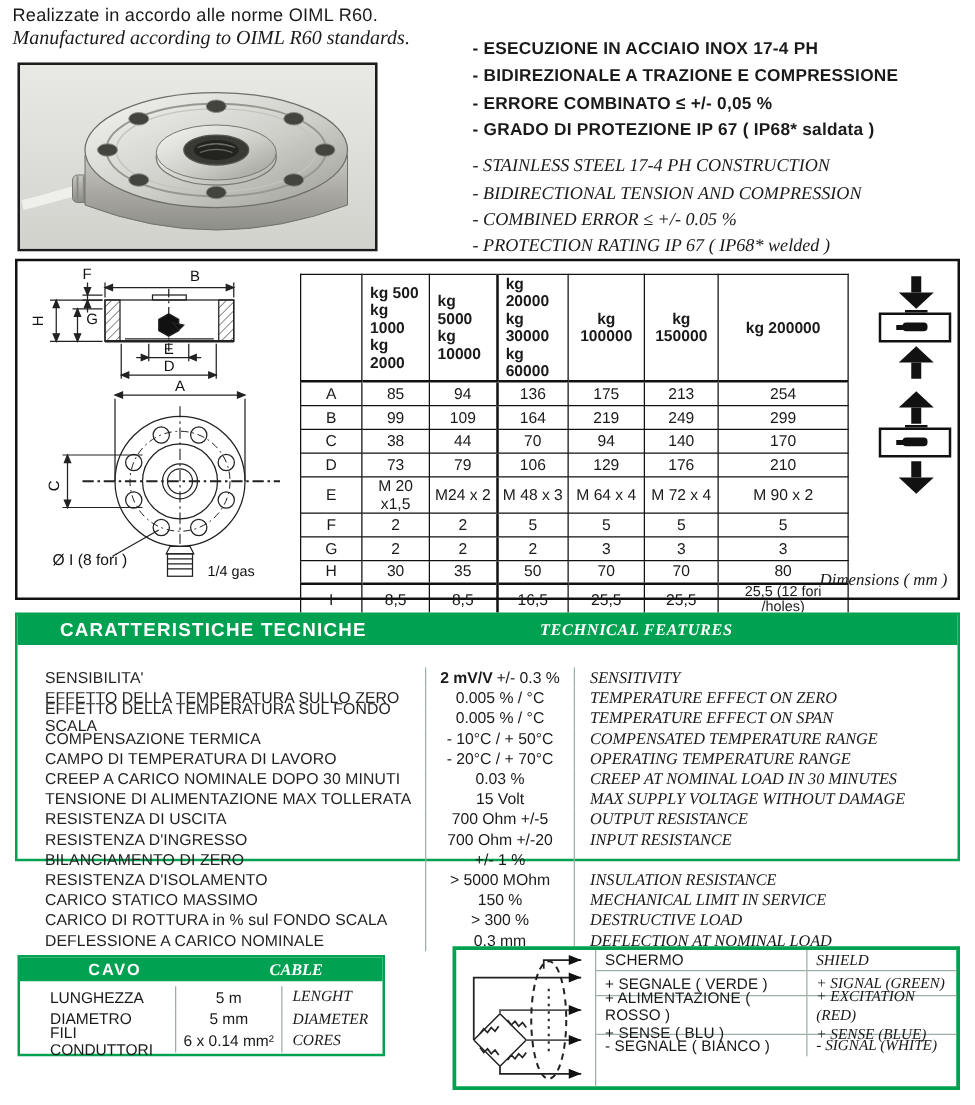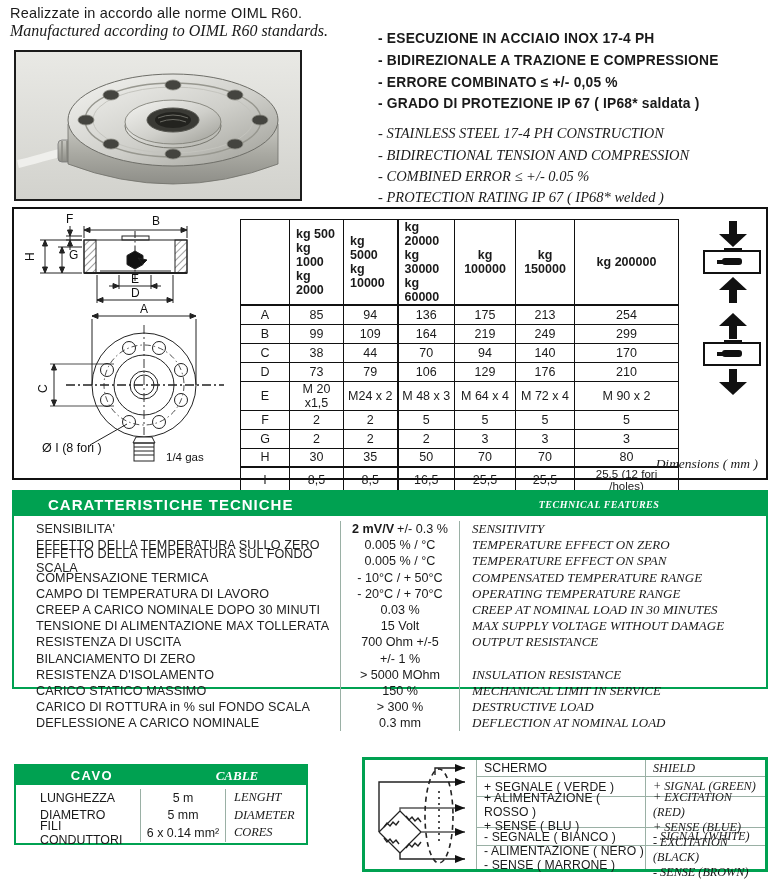--- a/index.html
+++ b/index.html
@@ -35,23 +35,23 @@
   .dimtable tr.row-w td { height:24px; }
   .wlab1 { font-size:10px; line-height:11px; }
   .wlab2 { font-size:10px; line-height:11px; font-family:"Liberation Serif", serif; font-style:italic; }
   .dimnote { position:absolute; right:8px; bottom:6px; font-family:"Liberation Serif", serif;
              font-style:italic; font-size:13.5px; }
 
   
   .specbox { left:12px; top:490px; width:756px; height:199px; border:2px solid var(--green); background:#fff; }
   .spechdr { display:flex; align-items:center; height:24px; background:var(--green); color:#fff; }
   .spechdr .t-it { flex:1.15; padding-left:34px; font-weight:bold; font-size:15px; letter-spacing:1px; }
-  .spechdr .t-en { flex:1; text-align:center; font-family:"Liberation Serif", serif;
-                   font-style:italic; font-weight:bold; font-size:10px; letter-spacing:.5px; }
-  .specbody { padding-top:5px; }
+  .spechdr .t-en { flex:1; text-align:left; font-family:"Liberation Serif", serif;
+                   font-style:italic; font-weight:bold; font-size:13px; letter-spacing:.5px; }
+  .specbody { padding-top:18px; }
   .spec-row { display:flex; align-items:center; height:16.2px; font-size:12.6px; }
   .spec-row .sl { width:326px; padding-left:22px; letter-spacing:.1px; color:#222; }
   .spec-row .sv { width:120px; text-align:center; border-left:1px solid var(--soft); border-right:1px solid var(--soft); align-self:stretch; display:flex; align-items:center; justify-content:center; }
   .spec-row .sv b { margin-right:3px; }
   .spec-row .se { flex:1; padding-left:12px; font-family:"Liberation Serif", serif; font-style:italic; font-size:13px; }
 
   
   .cablebox { left:14px; top:764px; width:294px; height:81px; border:2px solid var(--green); background:#fff; }
   .cablehdr { display:flex; align-items:center; height:19px; background:var(--green); color:#fff; }
   .cablehdr .t-it { flex:1.1; text-align:center; font-weight:bold; font-size:13px; letter-spacing:1.5px; }
@@ -455,20 +455,27 @@
           <div class="se">MAX SUPPLY VOLTAGE WITHOUT DAMAGE</div>
       </div>
       <div class="spec-row">
         <div class="sl">RESISTENZA DI USCITA</div>
           <div class="sv">
             <span>700 Ohm +/-5</span>
           </div>
           <div class="se">OUTPUT RESISTANCE</div>
       </div>
       <div class="spec-row">
+        <div class="sl">RESISTENZA D'INGRESSO</div>
+          <div class="sv">
+            <span>700 Ohm +/-20</span>
+          </div>
+          <div class="se">INPUT RESISTANCE</div>
+      </div>
+      <div class="spec-row">
         <div class="sl">BILANCIAMENTO DI ZERO</div>
           <div class="sv">
             <span>+/- 1 %</span>
           </div>
       </div>
       <div class="spec-row">
         <div class="sl">RESISTENZA D'ISOLAMENTO</div>
           <div class="sv">
             <span>&gt; 5000 MOhm</span>
           </div>
@@ -580,26 +587,16 @@
           </div>
       </div>
       <div class="wire-row h18">
         <div class="wi">
             <div>- SEGNALE ( BIANCO )</div>
           </div>
         <div class="we">
             <div>- SIGNAL  (WHITE)</div>
           </div>
       </div>
-      <div class="wire-row h24" style="flex:1">
-        <div class="wi">
-            <div>- ALIMENTAZIONE ( NERO )</div>
-            <div>- SENSE ( MARRONE )</div>
-          </div>
-        <div class="we">
-            <div>- EXCITATION  (BLACK)</div>
-            <div>- SENSE  (BROWN)</div>
-          </div>
-      </div>
     </div>
   </div>
 
 </div>
 
 </body></html>

